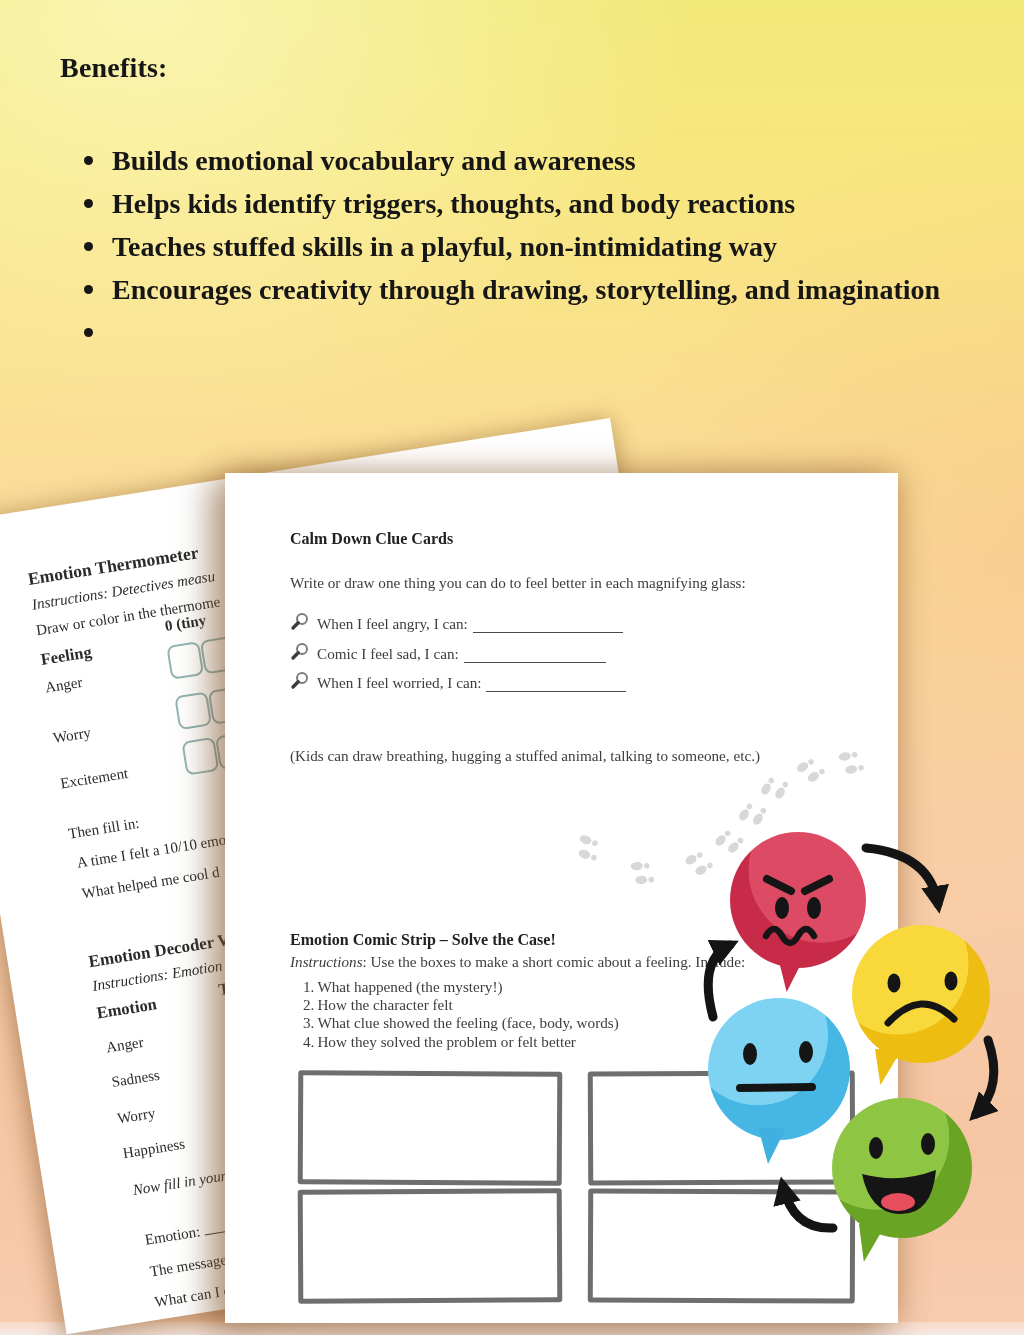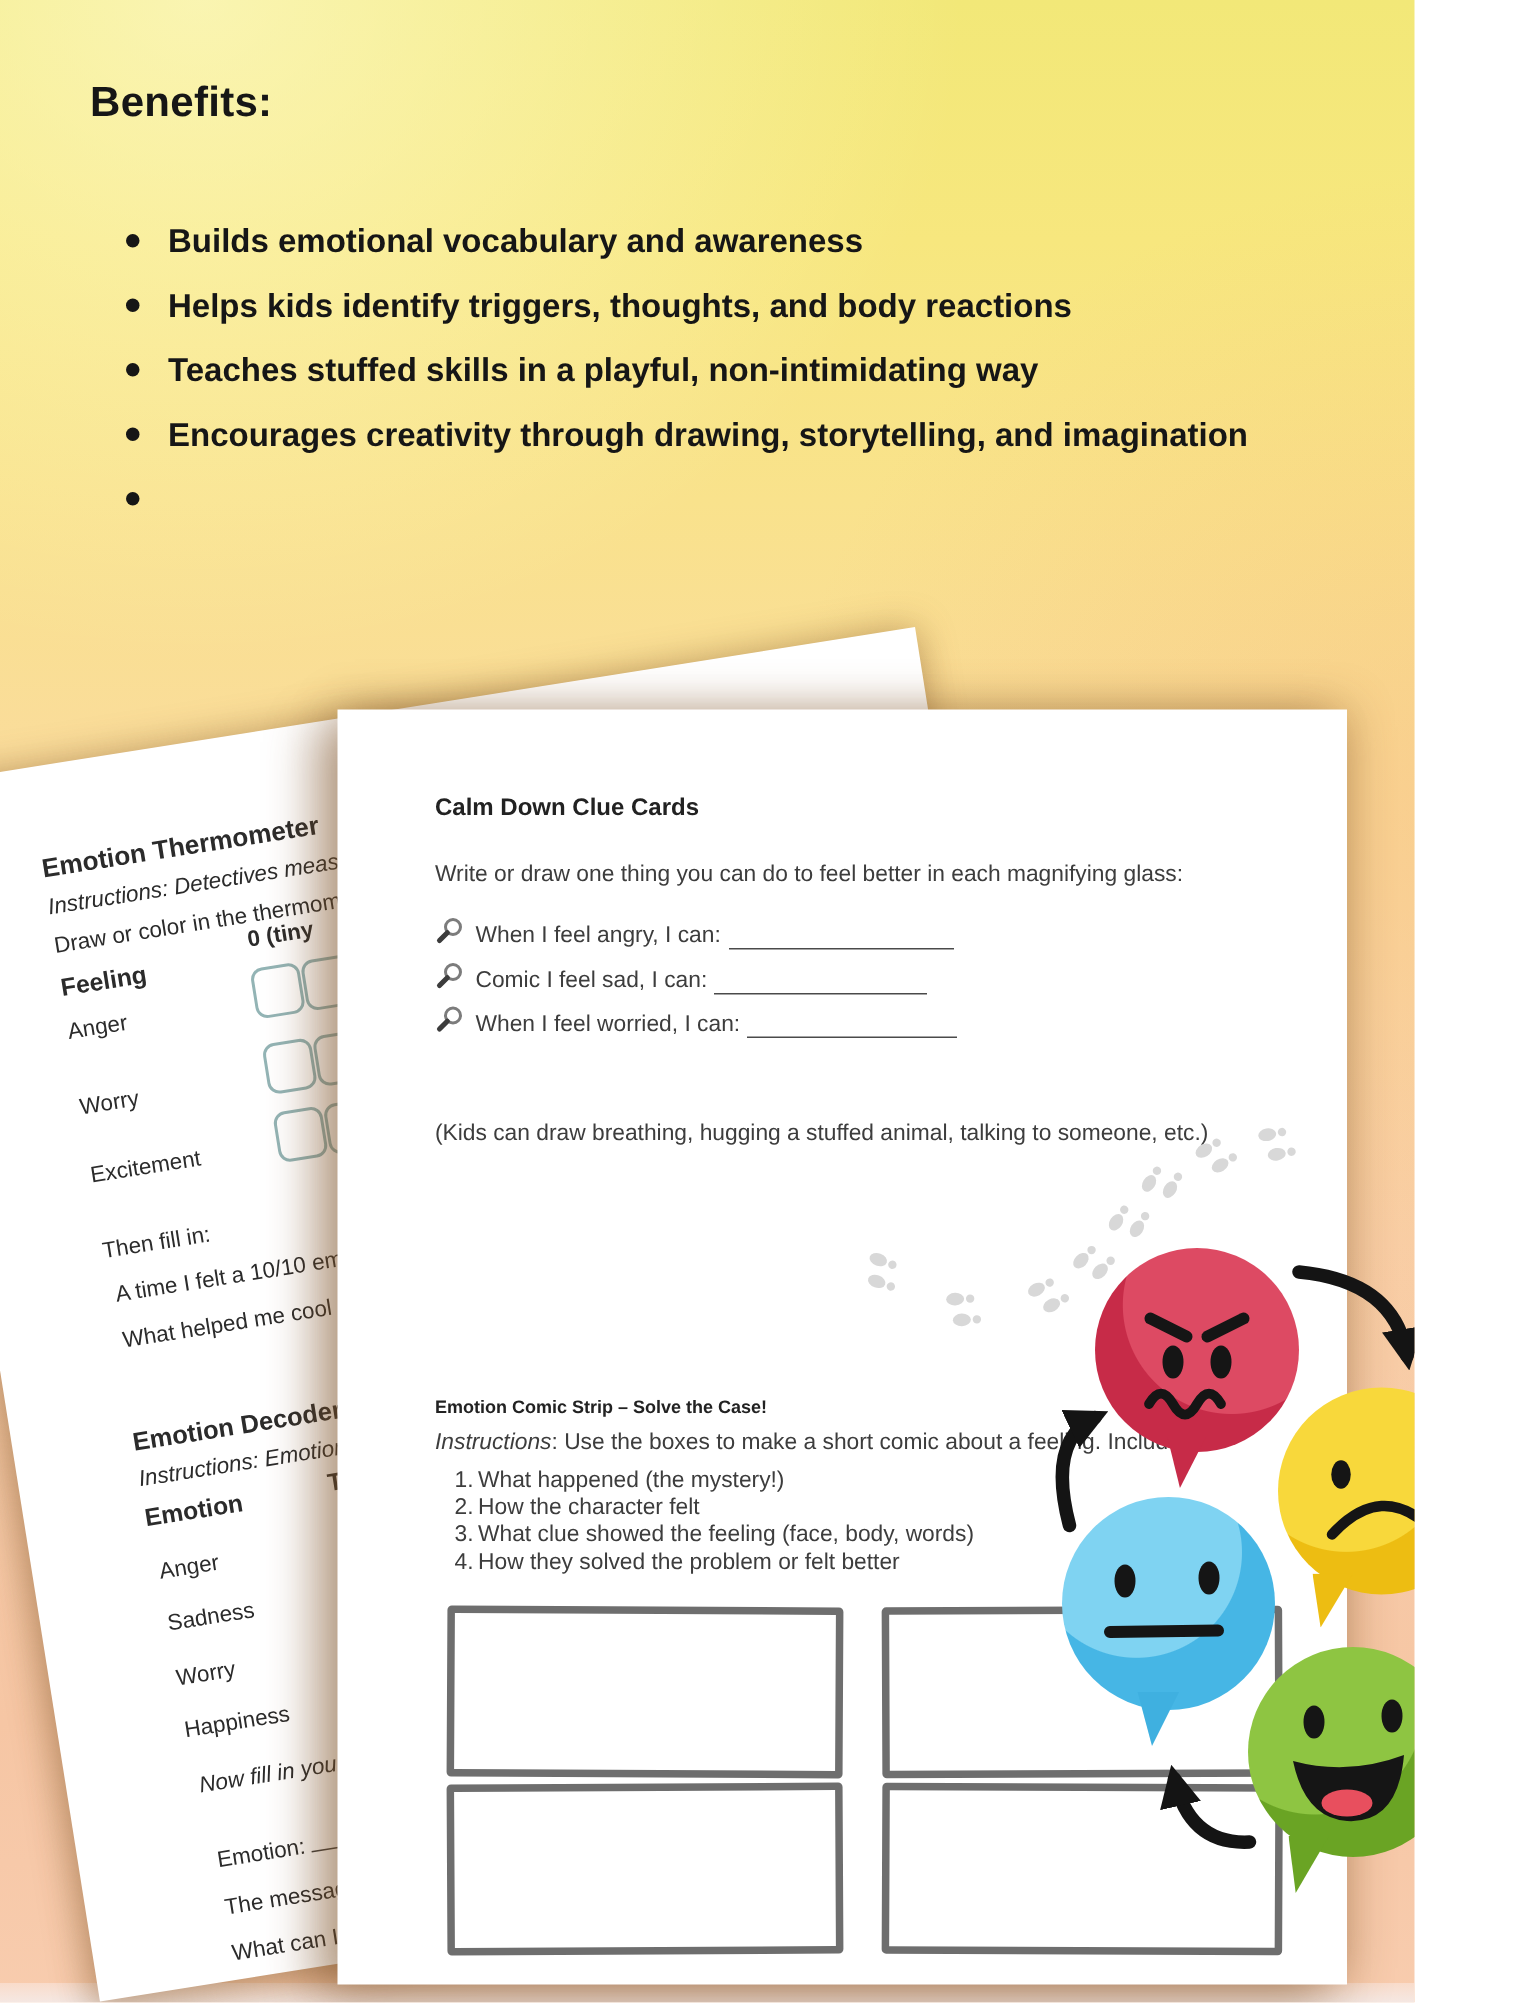--- a/index.html
+++ b/index.html
@@ -1,29 +1,29 @@
 <!DOCTYPE html>
 <html><head>
 <meta charset="utf-8">
 <style>
   html,body{margin:0;padding:0;}
-  .canvas{position:relative;width:943px;height:1335px;overflow:hidden;
-    font-family:Liberation Sans, sans-serif;
+  .canvas{position:relative;width:1024px;height:1335px;overflow:hidden;
+    font-family:Liberation Serif, serif;
     background:
       radial-gradient(90% 55% at 14% 0%, rgba(255,253,215,.60), rgba(255,253,215,0) 60%),
       radial-gradient(70% 45% at 104% 40%, rgba(246,176,108,.30), rgba(246,176,108,0) 70%),
       linear-gradient(180deg,#f2e878 0%,#f7e77e 12%,#f9e28c 25%,#fadc9b 38%,#fad7a4 50%,#f9d0a9 62%,#f7caa7 74%,#f6c6a4 86%,#f8ccae 100%);}
   .bottom-strip{position:absolute;left:0;bottom:0;width:100%;height:13px;z-index:2;
     background:linear-gradient(180deg, rgba(250,233,226,.55), #f5e8e3);}
 
   
   .benefits{position:absolute;left:60px;top:52px;width:900px;z-index:50;color:#161616;}
   .benefits h1{margin:0;font-size:28px;font-weight:800;letter-spacing:.2px;}
   .benefits ul{list-style:none;margin:56px 0 0 0;padding:0;}
-  .benefits li{position:relative;padding-left:52px;font-size:22px;font-weight:700;
+  .benefits li{position:relative;padding-left:52px;font-size:28px;font-weight:700;
     line-height:41px;margin-bottom:2px;max-width:880px;}
   .benefits li .dot{position:absolute;left:24px;top:16px;width:9px;height:9px;border-radius:50%;background:#161616;}
 
   
   .back-page{position:absolute;left:-70px;top:418px;width:680px;height:820px;background:#fff;
     transform:rotate(-9deg);transform-origin:top right;z-index:5;
     box-shadow:0 0 24px rgba(130,85,40,.40), -6px 10px 24px rgba(130,85,40,.28);
     color:#2b2b2b;}
   .bp{position:absolute;font-size:15px;white-space:nowrap;}
   .bp.b{font-weight:700;}
@@ -147,21 +147,21 @@
       <span class="mag"><svg width="19" height="19" viewBox="0 0 19 19">
             <circle cx="12" cy="7" r="5" fill="none" stroke="#7c7c7c" stroke-width="2"></circle>
             <line x1="8.2" y1="10.8" x2="3" y2="16" stroke="#3c3c3c" stroke-width="3.4" stroke-linecap="round"></line>
           </svg></span>
       <span class="lbl">When I feel worried, I can:</span>
         <span class="p-underline" style="width:140px"></span>
     </div>
 
     <div class="fp" style="left:65px;top:274px">(Kids can draw breathing, hugging a stuffed animal, talking to someone, etc.)</div>
 
-    <div class="fp b" style="left:65px;top:458px;font-size:12px">Emotion Comic Strip – Solve the Case!</div>
+    <div class="fp b" style="left:65px;top:458px;font-size:16px">Emotion Comic Strip – Solve the Case!</div>
     <div class="fp" style="left:65px;top:480px"><span class="ital">Instructions</span><span>: Use the boxes to make a short comic about a feeling. Include:</span></div>
     <ol class="steps">
       <li>What happened (the mystery!)</li>
       <li>How the character felt</li>
       <li>What clue showed the feeling (face, body, words)</li>
       <li>How they solved the problem or felt better</li>
     </ol>
 
     <div class="cbox" style="left:73px;top:598px;width:254px;height:104px;transform:rotate(.3deg)"></div>
     <div class="cbox" style="left:73px;top:716px;width:254px;height:104px;transform:rotate(-.3deg)"></div>

